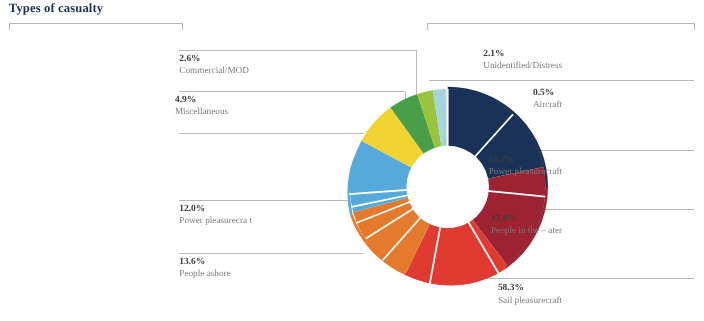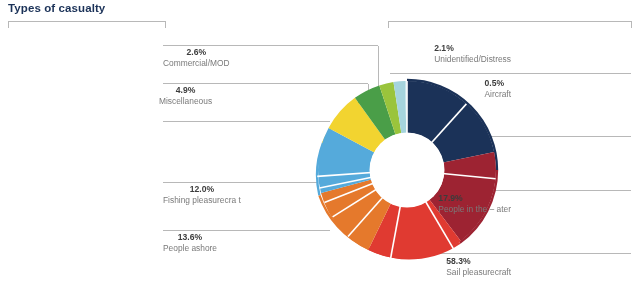--- a/index.html
+++ b/index.html
@@ -12,20 +12,21 @@
     background: #ffffff;
     font-family: "Liberation Sans", sans-serif;
     overflow: hidden;
     position: relative;
   }
 
   #page-root {
     position: relative;
     width: 520px;
     height: 292px;
+    font-family: Liberation Serif, serif;
   }
 
   
   .chart-title {
     position: absolute;
     left: 8px;
     top: 2px;
     font-size: 11.5px;
     font-weight: bold;
     color: #1b3258;
@@ -69,21 +70,21 @@
     color: #3c3c3c;
     display: block;
   }
   .callout .nm {
     font-size: 8.4px;
     font-weight: normal;
     color: #7a7a7a;
     display: block;
     margin-top: 1px;
   }
-  .callout.left  { text-align: center;  }
+  .callout.left  { text-align: left;  }
   .callout.right { text-align: left; }
 </style>
 </head>
 <body>
 
 <div id="page-root">
 
   <div class="chart-title">Types of casualty</div>
 
   <svg class="leader-layer" viewBox="0 0 640 292" width="640" height="292">
@@ -166,38 +167,42 @@
   </div>
 
   <div class="callout left" style="left:159px; top:86px;">
     <span class="pct">4.9%</span>
     <span class="nm">Miscellaneous</span>
   </div>
 
 
   <div class="callout left" style="left:163px; top:185px;">
     <span class="pct">12.0%</span>
-    <span class="nm">Fishing pleasurecra t</span>
+    <span class="nm">Power pleasurecra t</span>
   </div>
 
   <div class="callout left" style="left:163px; top:233px;">
     <span class="pct">13.6%</span>
     <span class="nm">People ashore</span>
   </div>
 
   <div class="callout right" style="right:9px; top:44px;">
     <span class="pct">2.1%</span>
     <span class="nm">Unidentified/Distress</span>
   </div>
 
   <div class="callout right" style="right:9px; top:79px;">
     <span class="pct">0.5%</span>
     <span class="nm">Aircraft</span>
   </div>
 
+  <div class="callout right" style="right:9px; top:140px;">
+    <span class="pct">21.7%</span>
+    <span class="nm">Power pleasurecraft</span>
+  </div>
 
   <div class="callout right" style="right:9px; top:194px;">
     <span class="pct">17.9%</span>
     <span class="nm">People in the – ater</span>
   </div>
 
   <div class="callout right" style="right:9px; top:257px;">
     <span class="pct">58.3%</span>
     <span class="nm">Sail pleasurecraft</span>
   </div>

